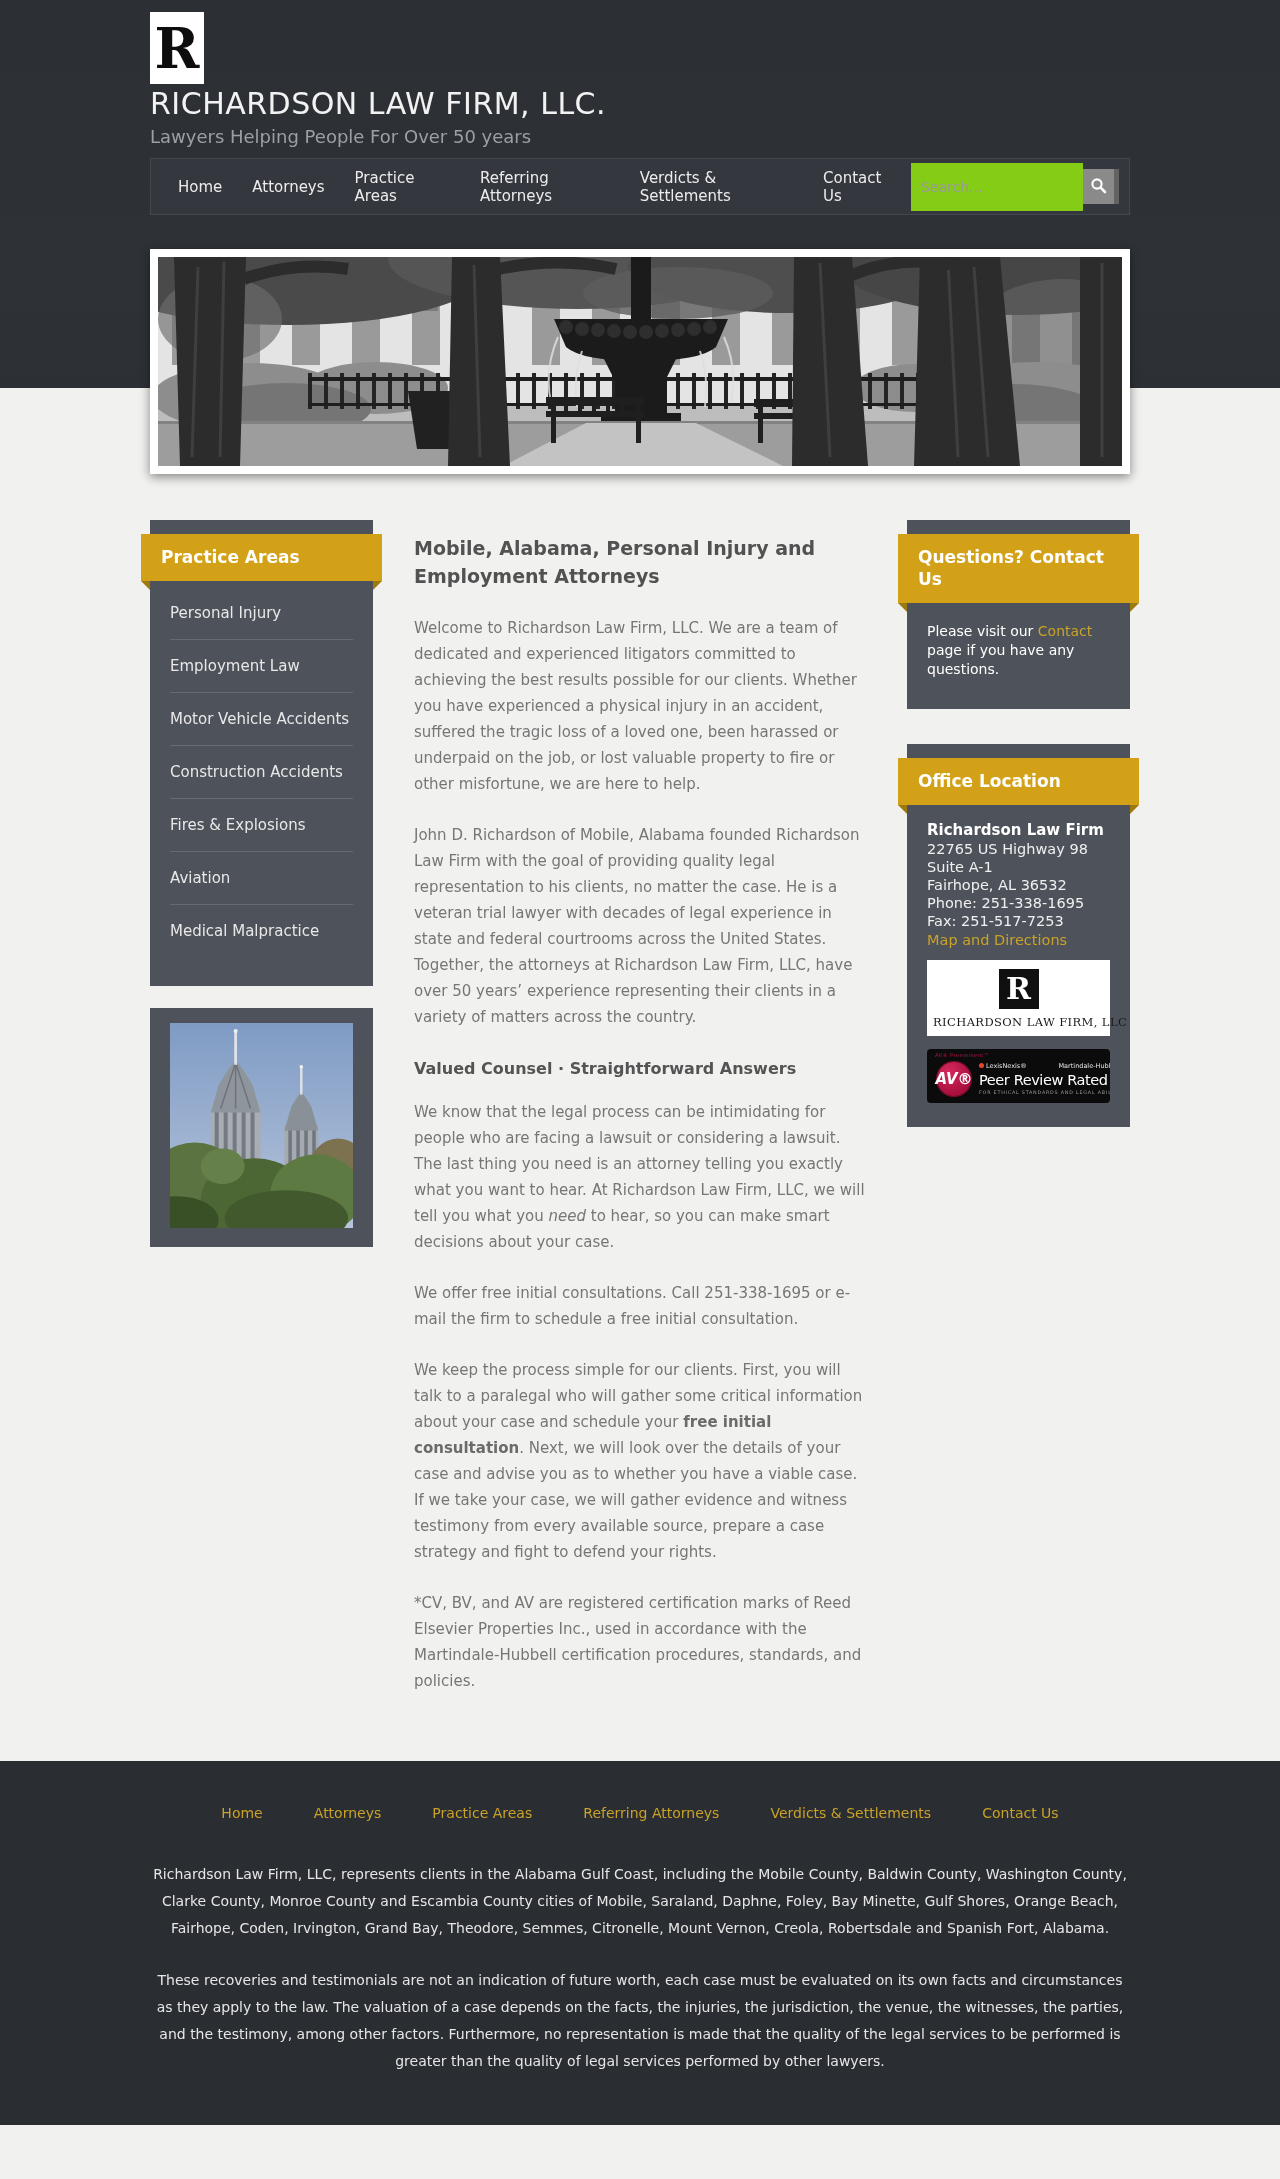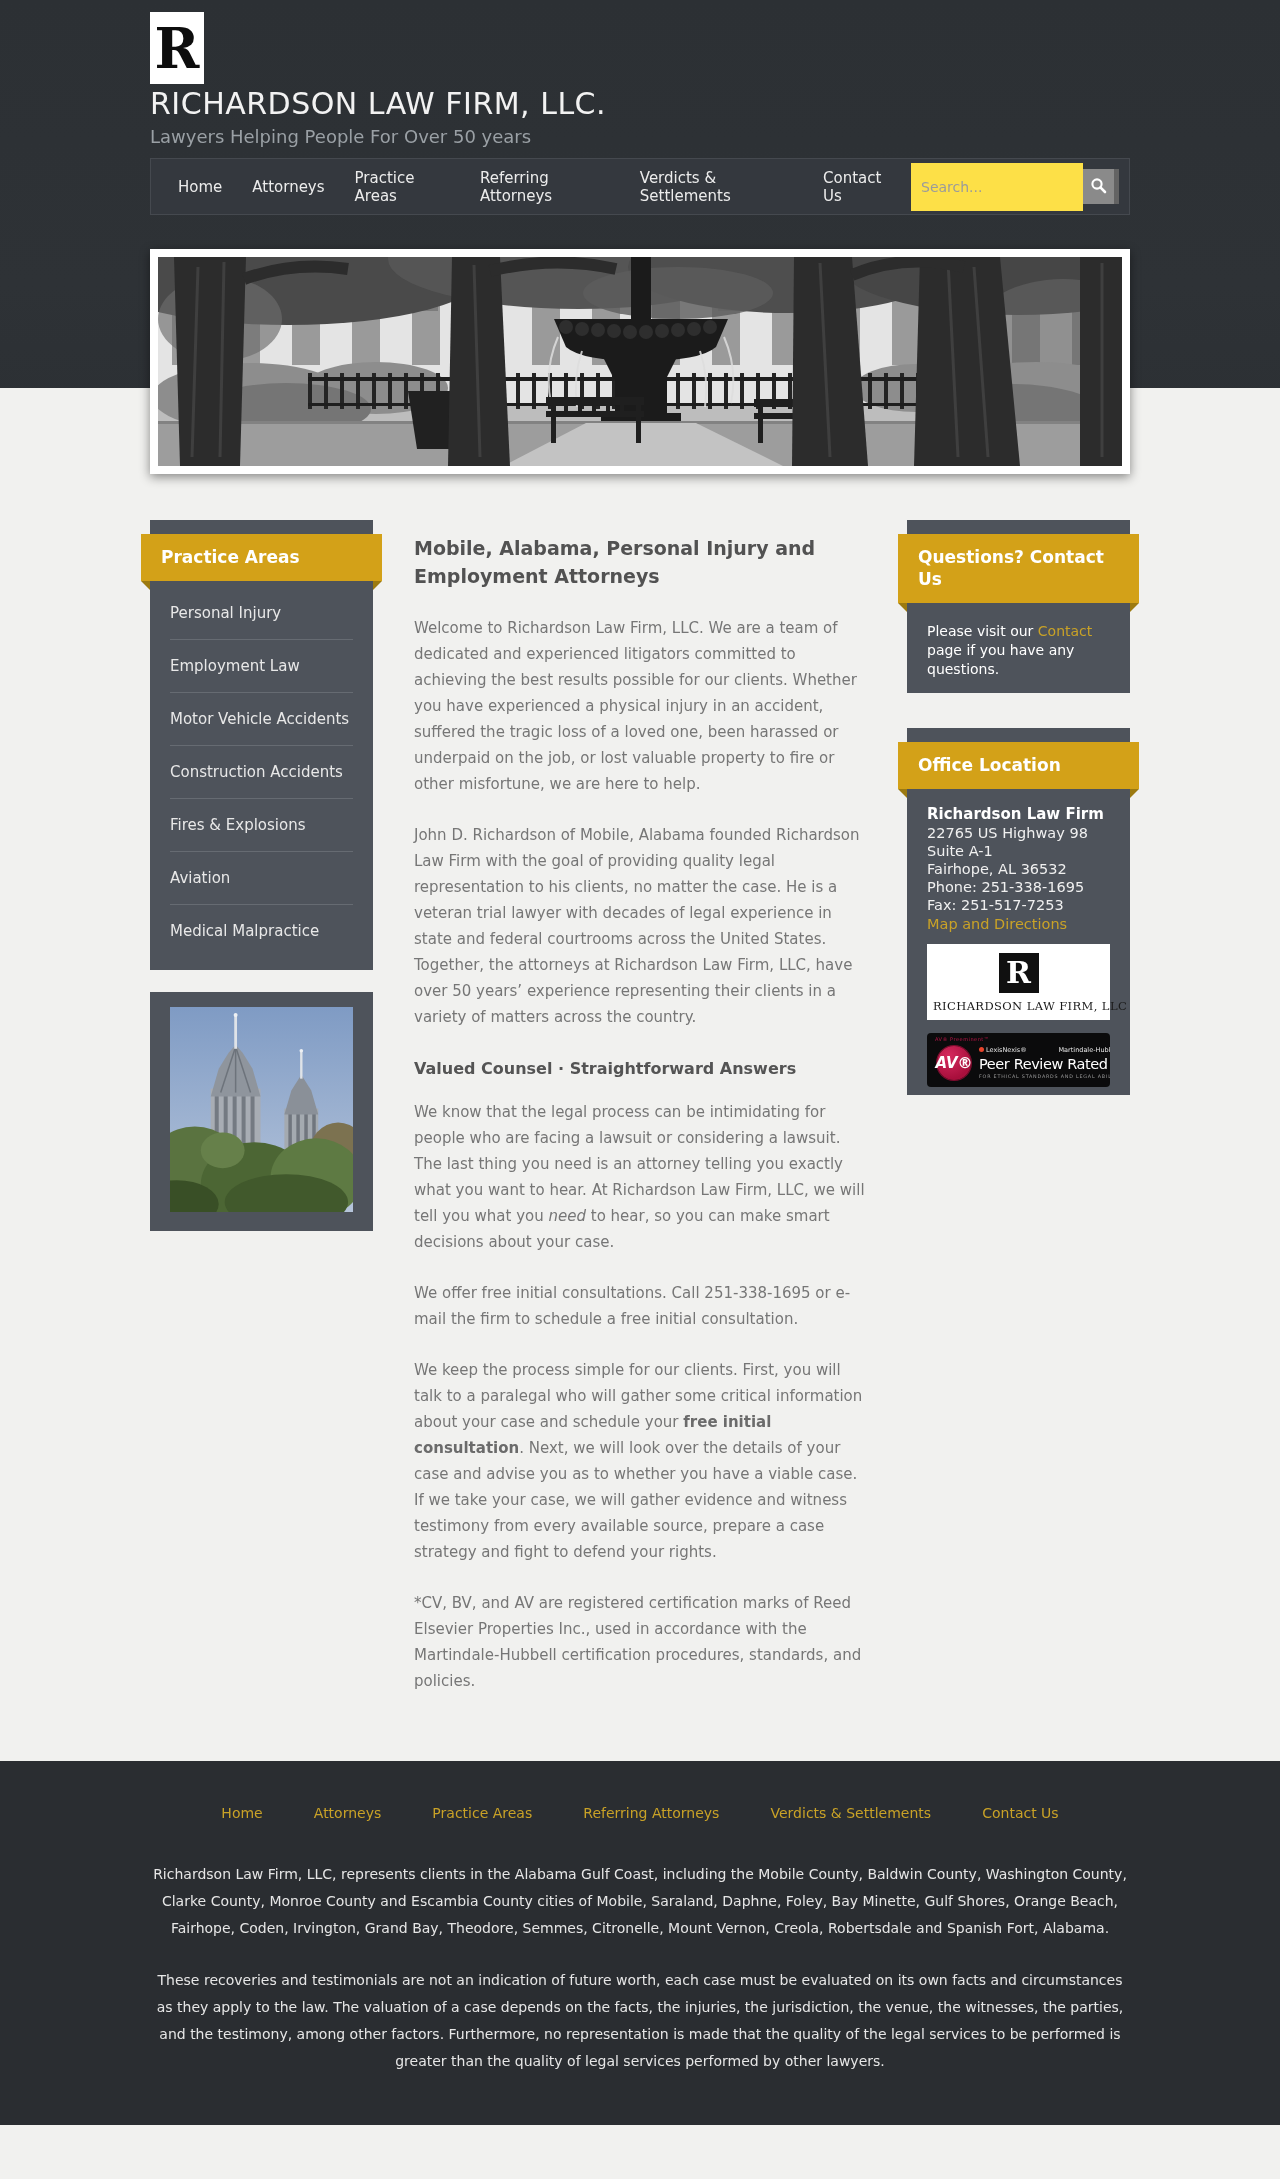--- a/index.html
+++ b/index.html
@@ -30,21 +30,21 @@
   .site-tagline { color: #9aa0a5; font-size: 18px; margin-top: 5px; }
 
   .main-nav {
     margin-top: 11px; height: 57px;
     background: #34383e; border: 1px solid #45494f;
     display: flex; align-items: center; padding: 0 10px 0 12px;
   }
   .nav-link { color: #ececec; font-size: 15px; padding: 0 15px; }
   .nav-search { margin-left: auto; display: flex; align-items: center; }
   .search-input {
-    width: 172px; height: 48px; border: none; background: #fde047;
+    width: 172px; height: 48px; border: none; background: #84cc16;
     font-family: "DejaVu Sans", sans-serif; font-size: 14px; color: #555;
     padding: 0 10px; outline: none;
   }
   .search-input::placeholder { color: #9b9b9b; }
   .search-btn {
     width: 36px; height: 35px; border: none; cursor: pointer;
     background: #8a8a8a; border-right: 5px solid #636363;
     display: flex; align-items: center; justify-content: center;
   }
 
@@ -69,21 +69,21 @@
   }
   .ribbon::before {
     content: ""; position: absolute; left: 0; top: 100%; width: 0; height: 0;
     border-top: 9px solid #9c7a10; border-left: 9px solid transparent;
   }
   .ribbon::after {
     content: ""; position: absolute; right: 0; top: 100%; width: 0; height: 0;
     border-top: 9px solid #9c7a10; border-right: 9px solid transparent;
   }
   .ribbon h2 { color: #fff; font-size: 17px; font-weight: bold; line-height: 22px; }
-  .widget-body { padding: 6px 20px 8px; }
+  .widget-body { padding: 6px 20px 24px; }
 
   .practice-list { list-style: none; }
   .practice-list li {
     padding: 17px 0; border-bottom: 1px solid #666b72;
     color: #e8e8e8; font-size: 15px; cursor: pointer;
   }
   .practice-list li:last-child { border-bottom: none; padding-bottom: 22px; }
 
   .photo-widget { margin-top: 22px; padding: 15px 20px 19px; background: #4e535b; }
   .photo-widget svg { display: block; width: 183px; height: 205px; }

